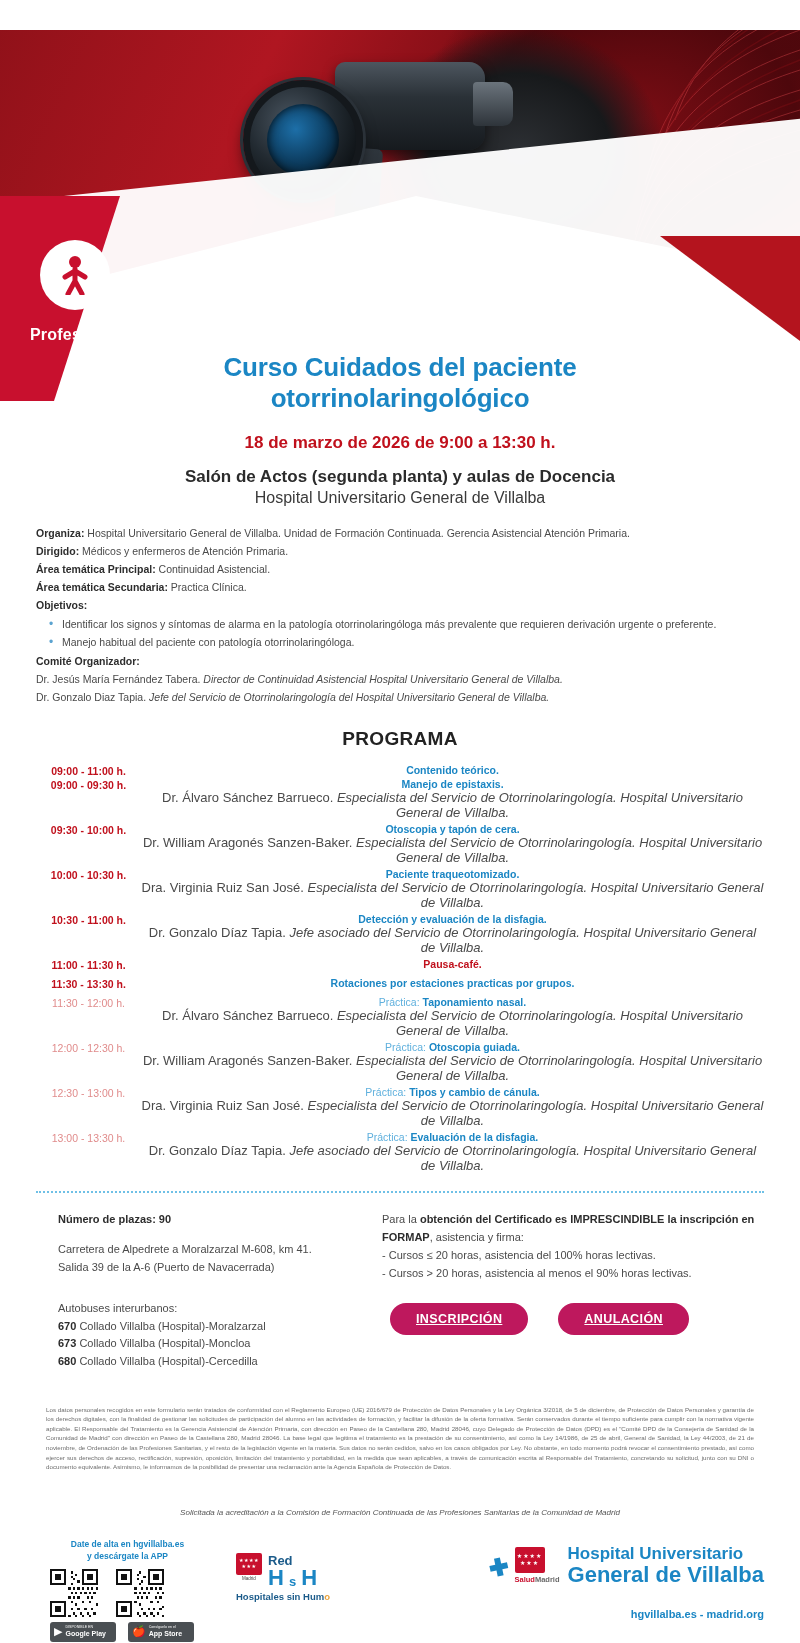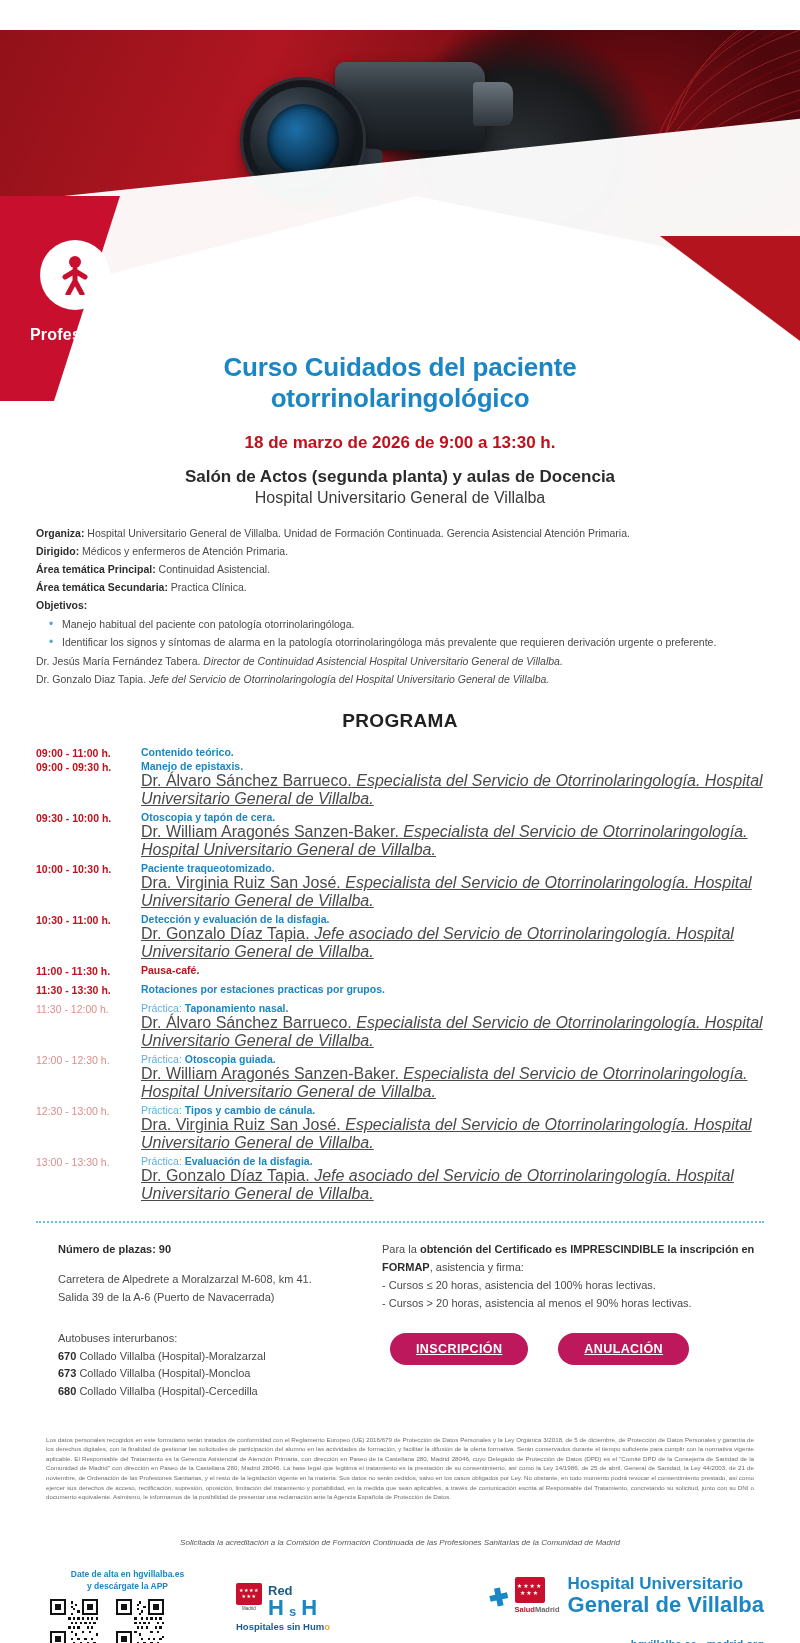--- a/index.html
+++ b/index.html
@@ -153,32 +153,32 @@
   }
   .comite-line { margin-top: 1px; }
   .comite-line i { font-style: italic; }
 
   
   .programa-title {
     text-align: center; font-size: 19px; font-weight: bold;
     color: #222; margin: 22px 0 14px 0; letter-spacing: .3px;
   }
   .prog { margin: 0 36px; }
-  .prog-row { display: flex; margin-bottom: 1px; }
+  .prog-row { display: flex; margin-bottom: 1px; text-align: center; }
   .prog-time {
     width: 105px; flex: 0 0 105px;
     font-size: 10.5px; font-weight: bold; color: #c0101c;
     padding-top: 1px;
   }
   .prog-time.soft { color: #e08b8b; font-weight: normal; }
   .prog-body { flex: 1; }
   .prog-head { font-size: 10.5px; font-weight: bold; color: #1b86c4; }
   .prog-head.red { color: #c0101c; }
   .prog-head .prefix { font-weight: normal; color: #5fb0dd; }
-  .prog-speaker { font-size: 16px; color: #4a4a4a; margin-bottom: 2px; text-decoration: underline; }
+  .prog-speaker { font-size: 13px; color: #4a4a4a; margin-bottom: 2px; }
   .prog-speaker i { font-style: italic; }
   .prog-gap { height: 5px; }
 
   
   .divider {
     margin: 16px 36px 0 36px;
     border-top: 2px dotted #6fc0e6;
     height: 0;
   }
 
@@ -332,23 +332,26 @@
     <div class="row">
       <b>Área temática Principal:</b><span> Continuidad Asistencial.</span>
     </div>
     <div class="row">
       <b>Área temática Secundaria:</b><span> Practica Clínica.</span>
     </div>
     <div class="row">
       <b>Objetivos:</b>
     </div>
     <ul class="bullets" id="objetivos-list">
+        <li>Identificar los signos y síntomas de alarma en la patología otorrinolaringóloga más prevalente que requieren derivación urgente o preferente.</li>
         <li>Manejo habitual del paciente con patología otorrinolaringóloga.</li>
-        <li>Identificar los signos y síntomas de alarma en la patología otorrinolaringóloga más prevalente que requieren derivación urgente o preferente.</li>
       </ul>
+    <div class="row">
+      <b>Comité Organizador:</b>
+    </div>
     <div id="comite-list">
         <div class="comite-line"><span>Dr. Jesús María Fernández Tabera.</span><i> Director de Continuidad Asistencial Hospital Universitario General de Villalba.</i></div>
         <div class="comite-line"><span>Dr. Gonzalo Diaz Tapia.</span><i> Jefe del Servicio de Otorrinolaringología del Hospital Universitario General de Villalba.</i></div>
       </div>
   </div>
 
   <div class="programa-title">PROGRAMA</div>
   <div class="prog" id="prog-list">
       <div class="prog-row">
         <div class="prog-time">09:00 - 11:00 h.</div>

